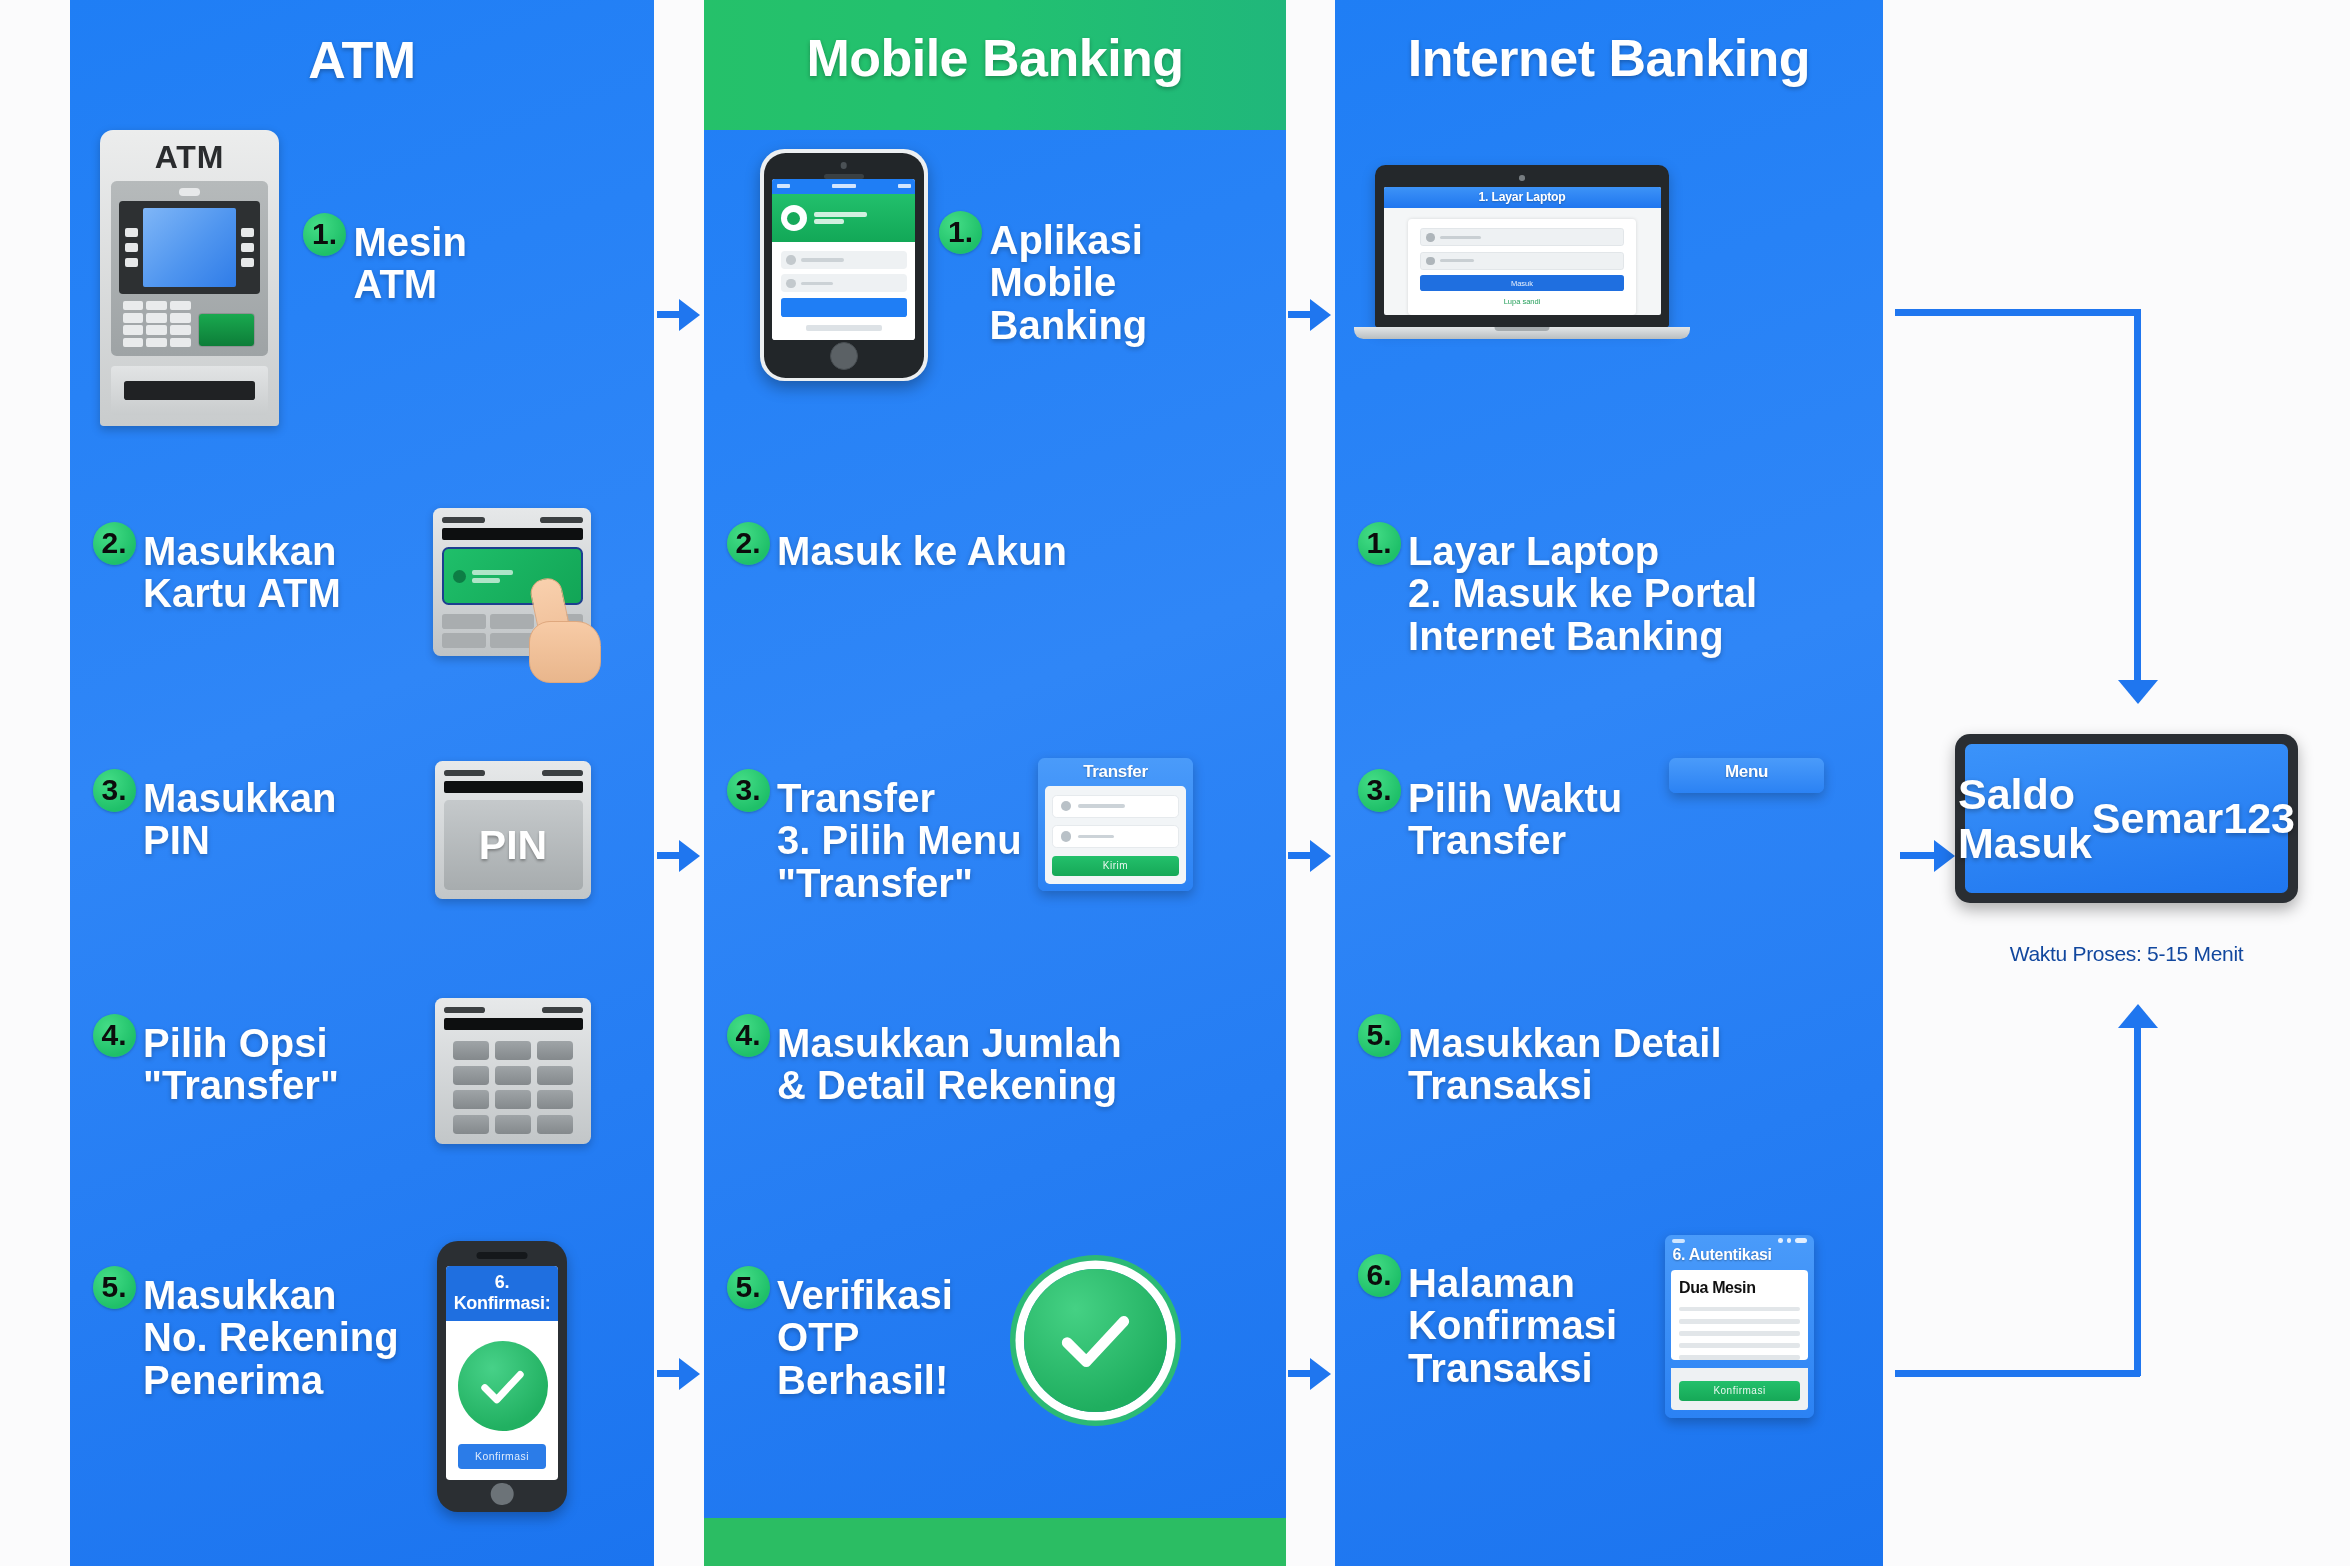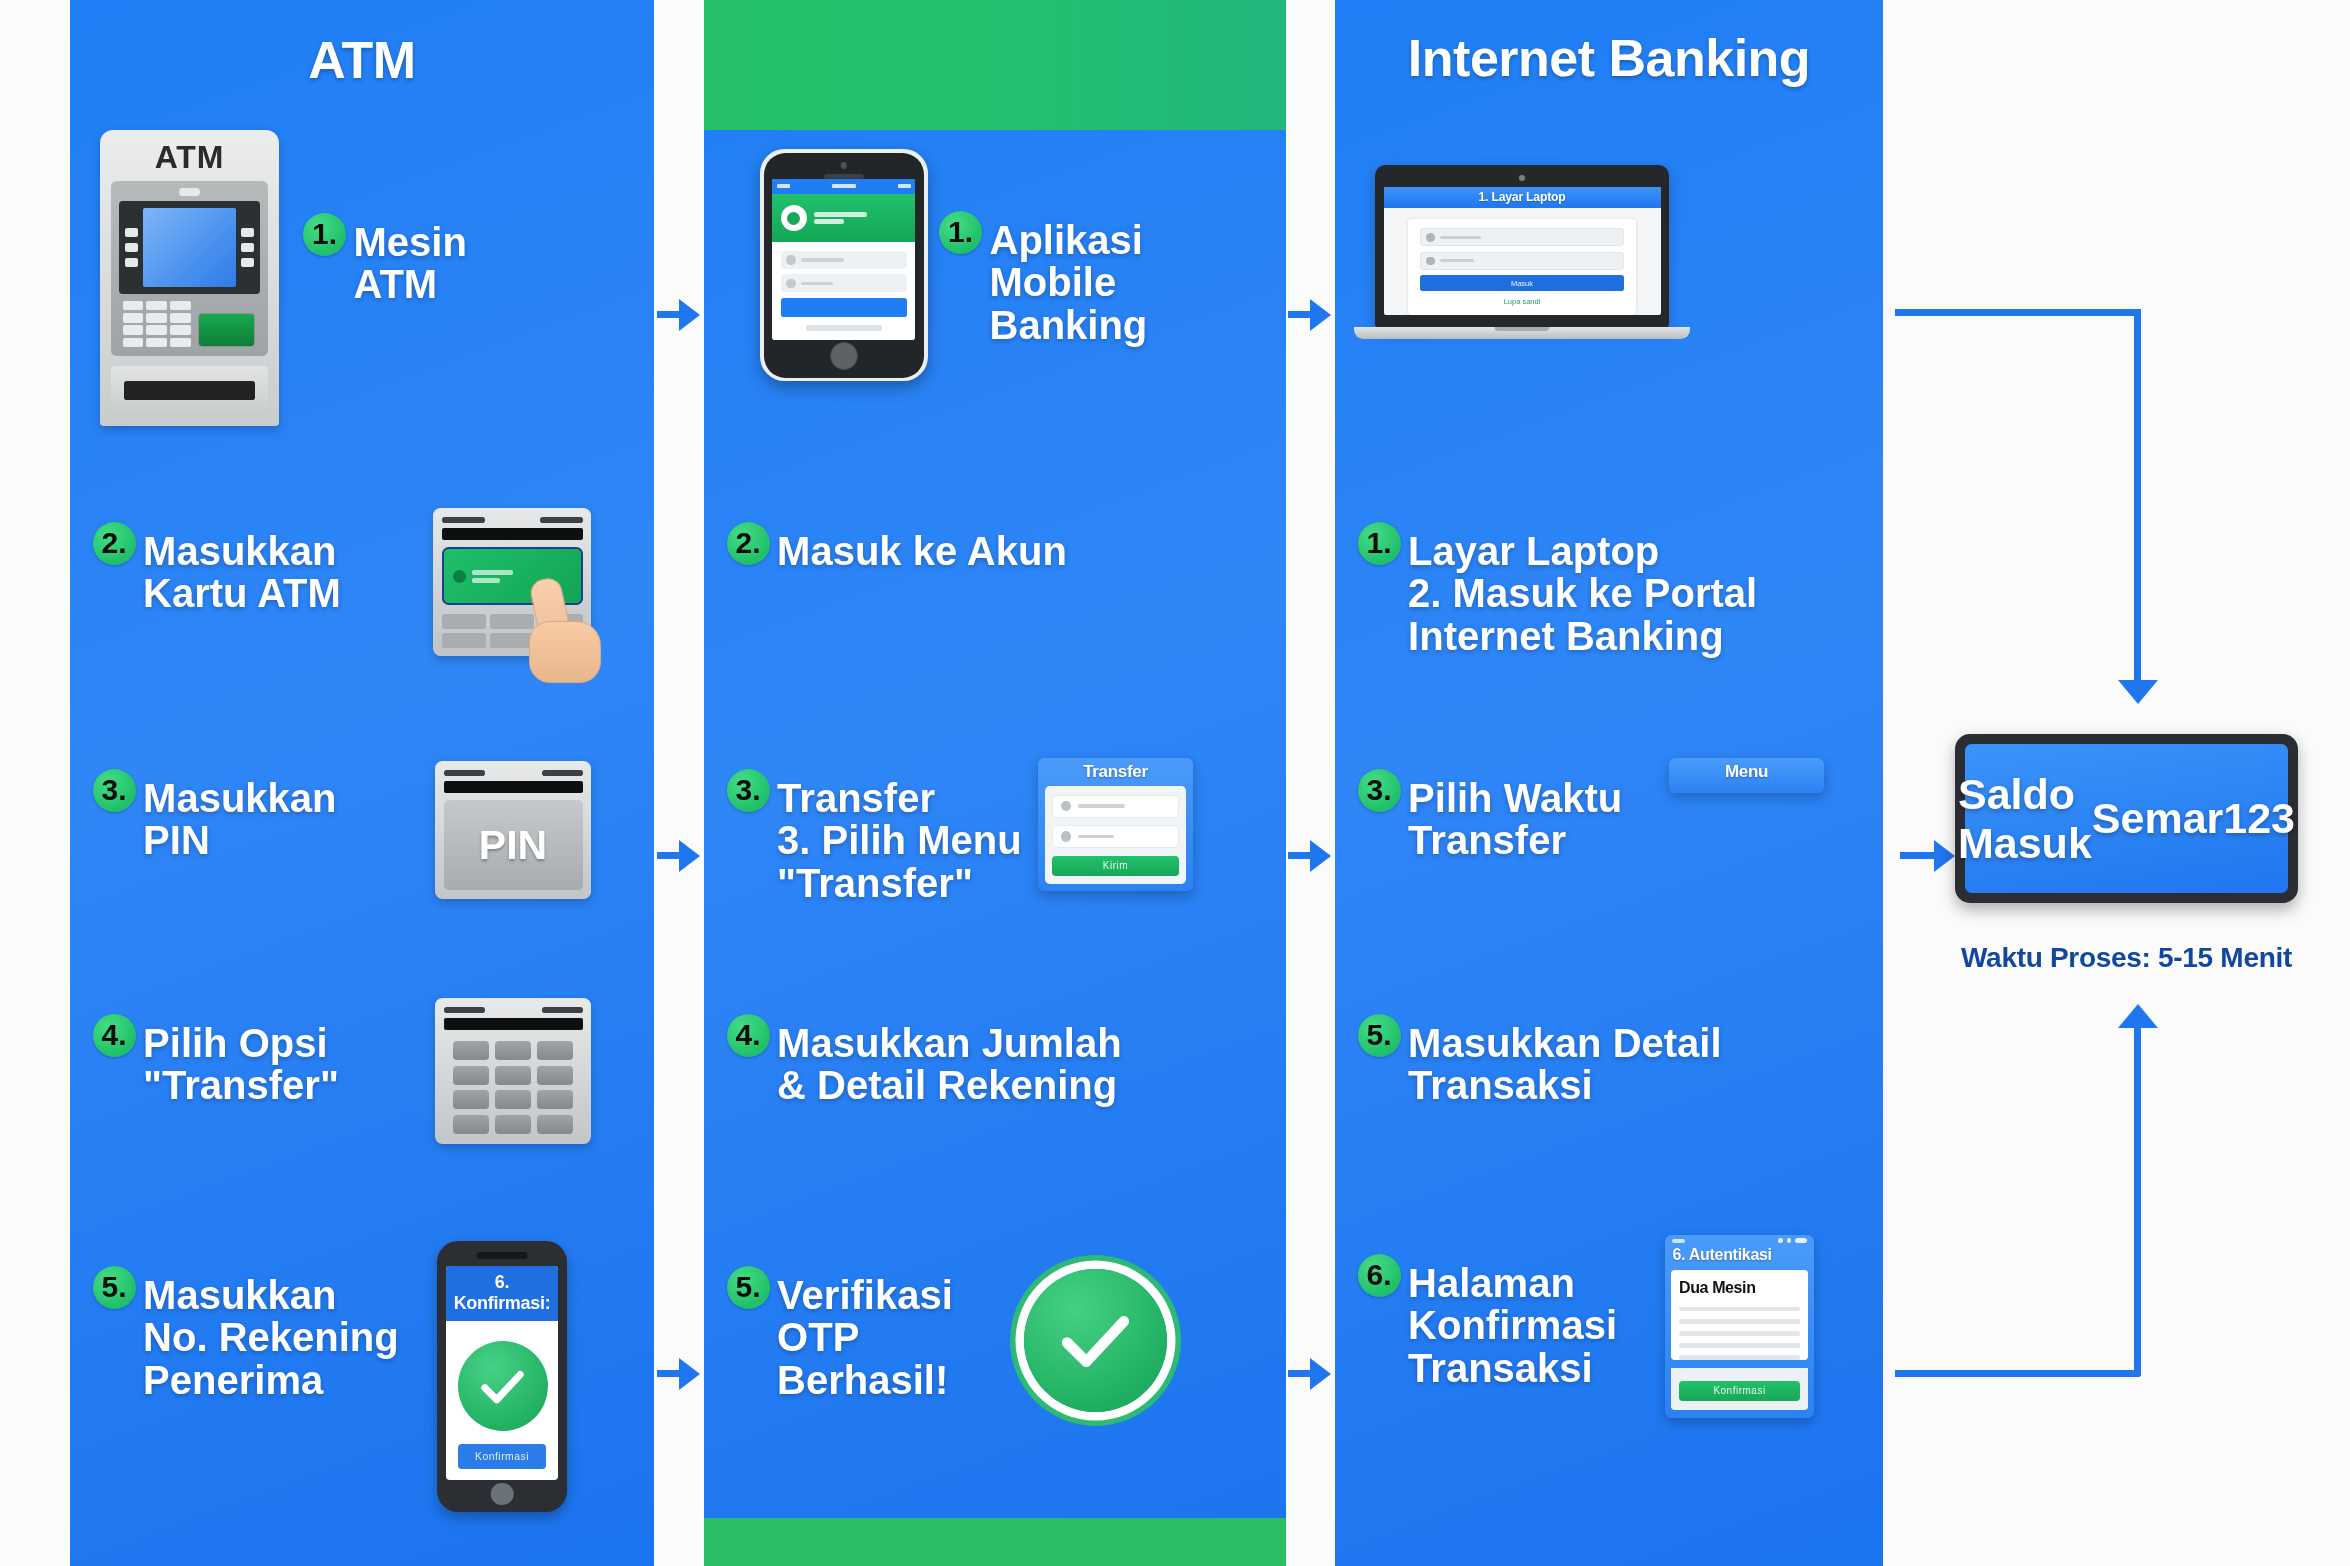--- a/index.html
+++ b/index.html
@@ -273,21 +273,21 @@
   }
   .result-inner{
     width:100%;height:100%;border-radius:6.6px;
     background:linear-gradient(170deg,#3b93fa,#1f76ef);
     display:flex;align-items:center;justify-content:center;
     color:#fff;font-weight:bold;font-size:43px;line-height:1.12;
     text-shadow:0 1.9px 5.6px rgba(0,0,0,.3);
   }
   .waktu{
     position:absolute;left:1955px;top:942px;width:343px;text-align:center;
-    color:#11479e;font-weight:bold;font-size:28px;letter-spacing:-0.3px;
+    color:#11479e;font-weight:normal;font-size:21px;letter-spacing:-0.3px;
   }
   .conn{position:absolute;background:#1f76ef;}
   .conn-head-down{
     position:absolute;width:0;height:0;
     border-left:20px solid transparent;border-right:20px solid transparent;
     border-top:24.5px solid #1f76ef;
   }
   .conn-head-up{
     position:absolute;width:0;height:0;
     border-left:20px solid transparent;border-right:20px solid transparent;
@@ -454,20 +454,21 @@
           </div>
         </div>
         <span class="home"></span>
       </div>
     </div>
   </div>
 
   <div class="col mobile">
     <div class="green-band"></div>
     <div class="green-foot"></div>
+    <div class="col-title" style="top:28px;">Mobile Banking</div>
 
     <div class="art" style="left:56px;top:149px;">
       <div class="mphone">
         <div class="mphone-in">
           <span class="cam"></span>
             <span class="spk"></span>
           <div class="msc">
             <div class="statusbar">
                 <i style="width:13px;"></i>
                 <i style="width:24.5px;"></i>

